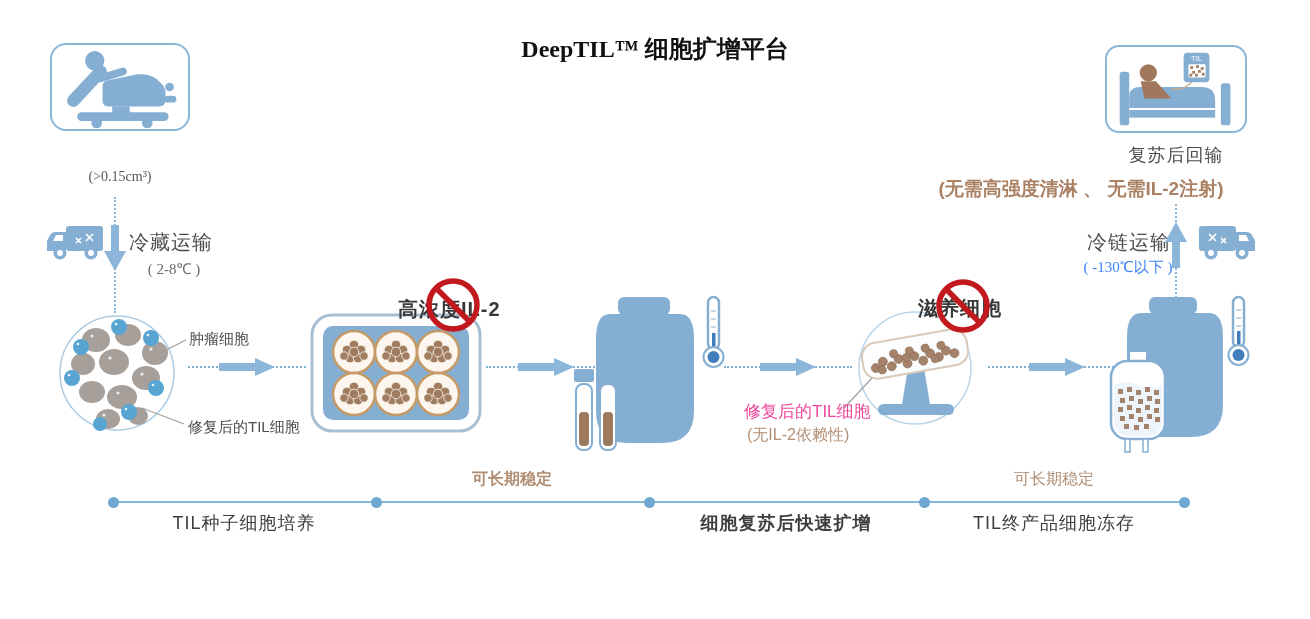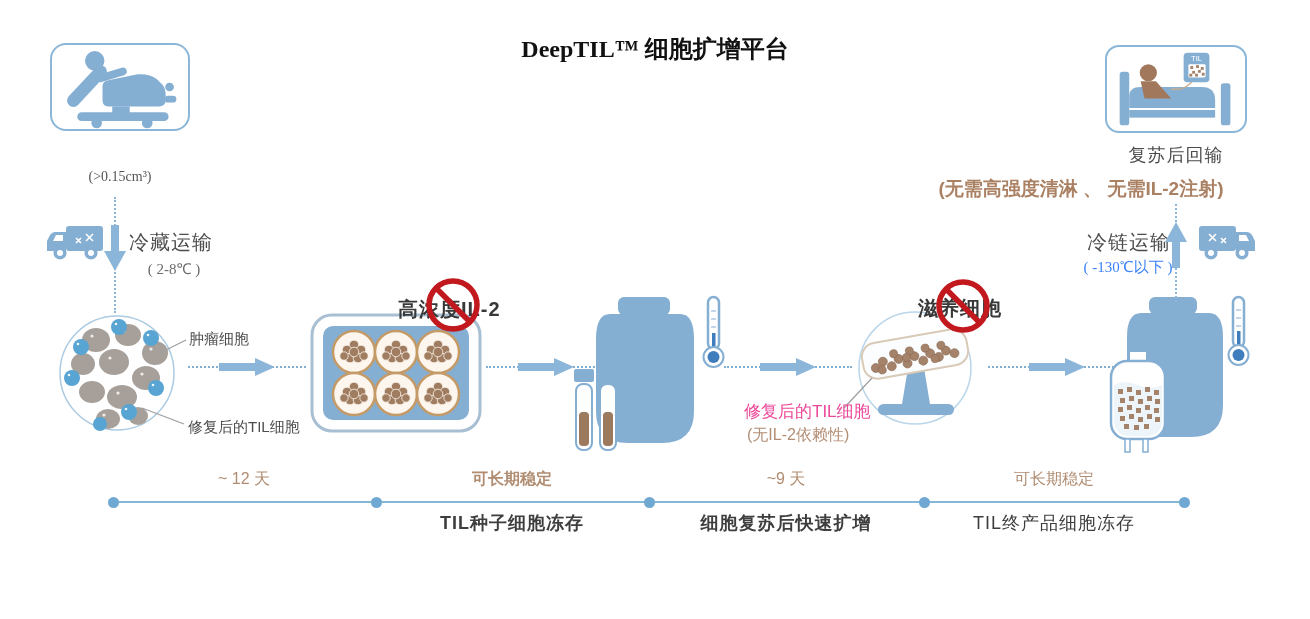--- a/index.html
+++ b/index.html
@@ -354,24 +354,22 @@
     <path d="M12 13 L19 20 M19 13 L12 20 M24 17 L29 22 M29 17 L24 22" stroke="#ffffff" stroke-width="1.6"></path>
   </svg>
 
   <div class="abs tl-line" style="left:113px; width:1071px;"></div>
   <div class="abs tl-dot" style="left:108px;"></div>
   <div class="abs tl-dot" style="left:371px;"></div>
   <div class="abs tl-dot" style="left:644px;"></div>
   <div class="abs tl-dot" style="left:919px;"></div>
   <div class="abs tl-dot" style="left:1179px;"></div>
 
-  <div class="abs tl-top" style="left:124px;">~ 12 天</div>
+  <div class="abs tl-bottom" style="left:114px;">TIL种子细胞培养</div>
 
   <div class="abs tl-top tl-bold" style="left:392px;">可长期稳定</div>
-  <div class="abs tl-bottom tl-bold" style="left:382px;">TIL种子细胞冻存</div>
-
-  <div class="abs tl-top" style="left:666px;">~9 天</div>
+
   <div class="abs tl-bottom" style="left:656px;font-weight:bold;">细胞复苏后快速扩增</div>
 
   <div class="abs tl-top" style="left:934px;">可长期稳定</div>
   <div class="abs tl-bottom" style="left:924px;">TIL终产品细胞冻存</div>
 
 </div>
 
 </body></html>

